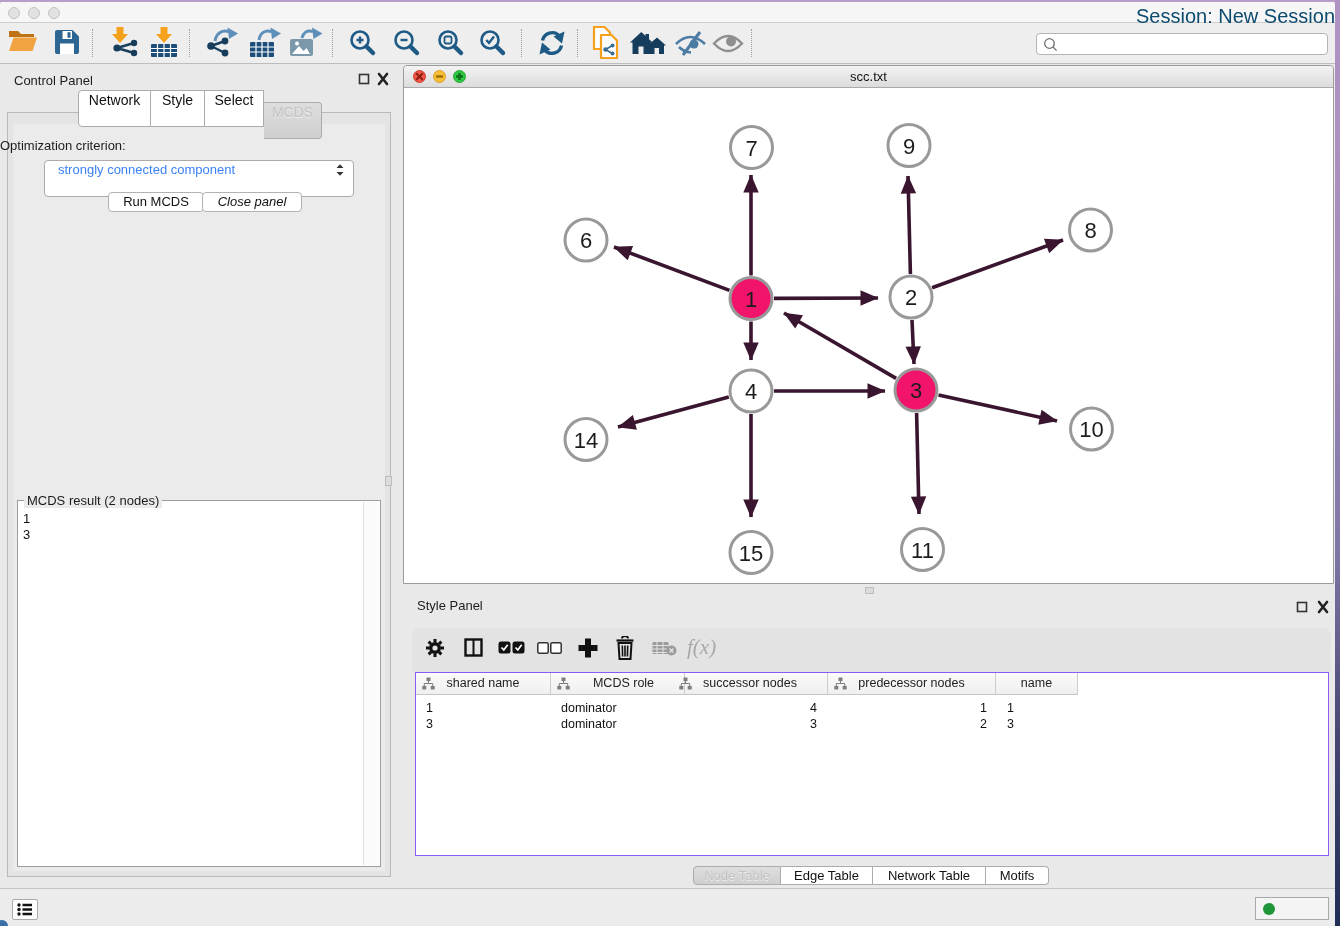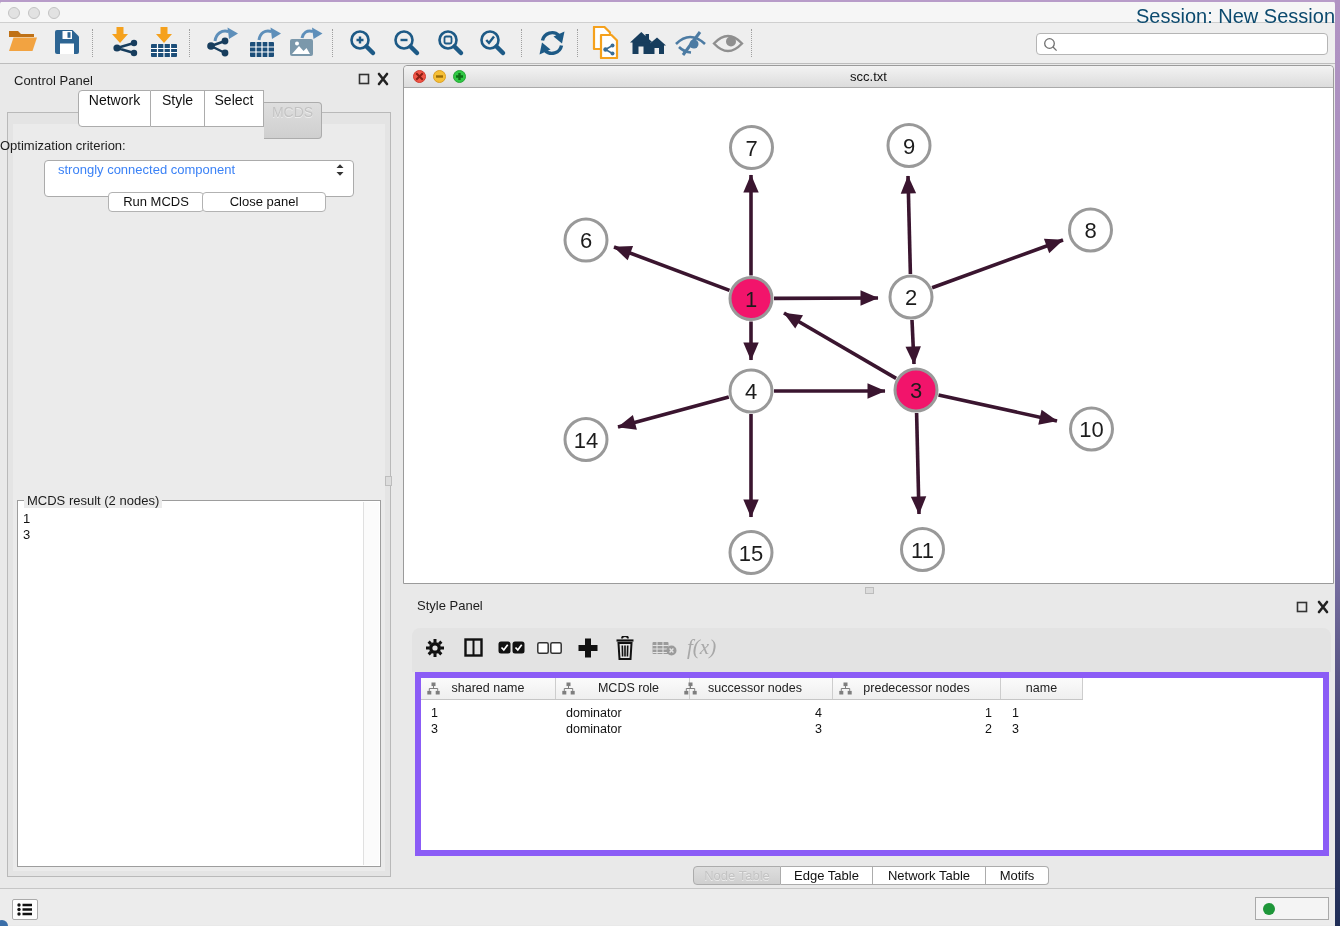--- a/index.html
+++ b/index.html
@@ -37,21 +37,21 @@
 
 #netwin{left:403px;top:65px;width:931px;height:519px;background:#fff;border:1px solid #9b9b9b;box-sizing:border-box;border-radius:4px 4px 0 0;}
 #nettitle{position:absolute;left:0;top:0;width:100%;height:21px;background:linear-gradient(#f3f3f3,#dcdcdc);
  border-bottom:1px solid #aaaaaa;border-radius:4px 4px 0 0;}
 .nl{position:absolute;top:4px;width:13px;height:13px;border-radius:50%;box-sizing:border-box;}
 #netname{position:absolute;top:3px;left:0;width:100%;text-align:center;font-size:13px;color:#111;}
 #spl2{left:865px;top:587px;width:9px;height:7px;background:#dcdcdc;border:1px solid #bdbdbd;box-sizing:border-box;}
 
 #tptitle{left:417px;top:598px;font-size:13px;color:#1c1c1c;}
 #tptools{left:412px;top:628px;width:919px;height:44px;background:#e3e3e3;border-radius:8px 8px 0 0;}
-#tbl{left:415px;top:672px;width:914px;height:184px;background:#fff;border:6px solid #8b5cf6;box-sizing:border-box;}
+#tbl{left:415px;top:672px;width:914px;height:184px;background:#fff;border:1px solid #8b5cf6;box-sizing:border-box;}
 #thead{position:absolute;left:0;top:0;width:662px;height:21px;background:linear-gradient(#fbfbfb,#efefef);border-bottom:1px solid #c6c6c6;}
 .th{position:absolute;top:0;height:21px;box-sizing:border-box;border-right:1px solid #cdcdcd;font-size:12.5px;color:#222;text-align:center;line-height:21px;}
 .td{position:absolute;font-size:12.5px;color:#111;}
 .btab{position:absolute;top:866px;height:19px;box-sizing:border-box;background:#fff;border:1px solid #acacac;
  font-size:13px;color:#111;text-align:center;line-height:18px;}
 
 #statusbar{left:0;top:888px;width:1335px;height:36px;background:#ececec;border-top:1px solid #c6c6c6;}
 #listbtn{position:absolute;left:12px;top:10px;width:26px;height:21px;background:#fdfdfd;border:1px solid #ababab;box-sizing:border-box;border-radius:2px;}
 #membtn{position:absolute;left:1255px;top:8px;width:74px;height:23px;background:#f4f4f4;border:1px solid #a9a9a9;box-sizing:border-box;
  font-size:12px;color:#111;}
@@ -220,21 +220,21 @@
   <div class="abs tab" style="left:264px;width:58px;border-left:none;border-radius:0 4px 4px 0;background:linear-gradient(#dedede,#cfcfcf);color:#c3c3c3;text-shadow:0 1px 0 #ededed;margin-top:12px;">MCDS</div>
   <div class="abs" id="cpbox"></div>
   <div class="abs" id="cpinner"></div>
   <div class="abs" id="optlabel">Optimization criterion:</div>
   <div class="abs" id="combo">strongly connected component
     <svg style="position:absolute;right:8px;top:2px;" width="10" height="14" viewBox="0 0 10 14">
       <path d="M1.5 5 L5 1.2 L8.5 5 Z M1.5 9 L5 12.8 L8.5 9 Z" fill="#333"></path>
     </svg>
   </div>
   <div class="abs btn" style="left:82px;width:96px;margin-left:26px;">Run MCDS</div>
-  <div class="abs btn" style="left:202px;width:124px;">Close panel</div>
+  <div class="abs btn" style="left:202px;width:100px;font-style:italic;">Close panel</div>
   <div class="abs" id="fldlegend">MCDS result (2 nodes)</div>
   <div class="abs" id="fldbox">
     <div id="fldtrack"></div>
     <div id="fldtxt">1<br>3</div>
   </div>
   <div class="abs" id="spl1"></div>
 
   <div class="abs" id="netwin">
     <div id="nettitle">
       <div class="nl" style="left:9px;background:#f25648;border:1px solid #ce3c30;"></div>

